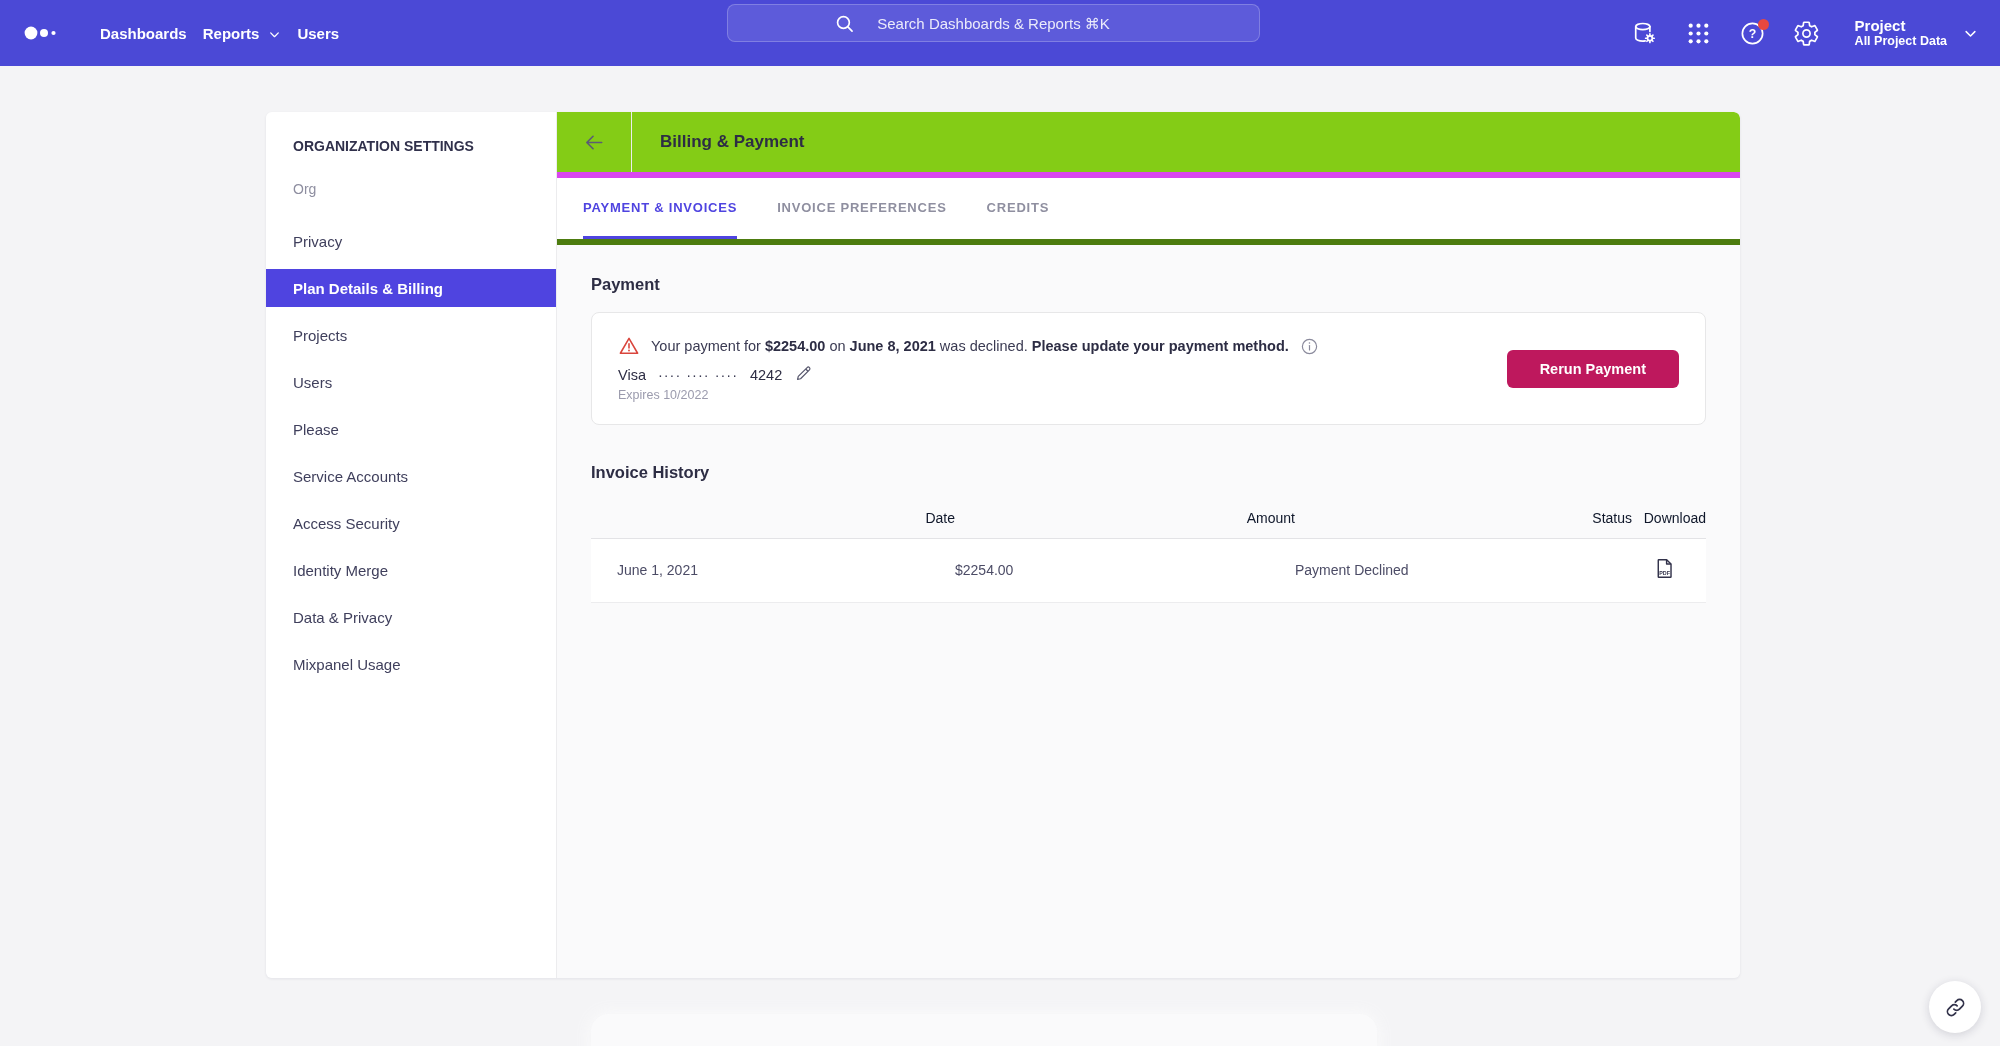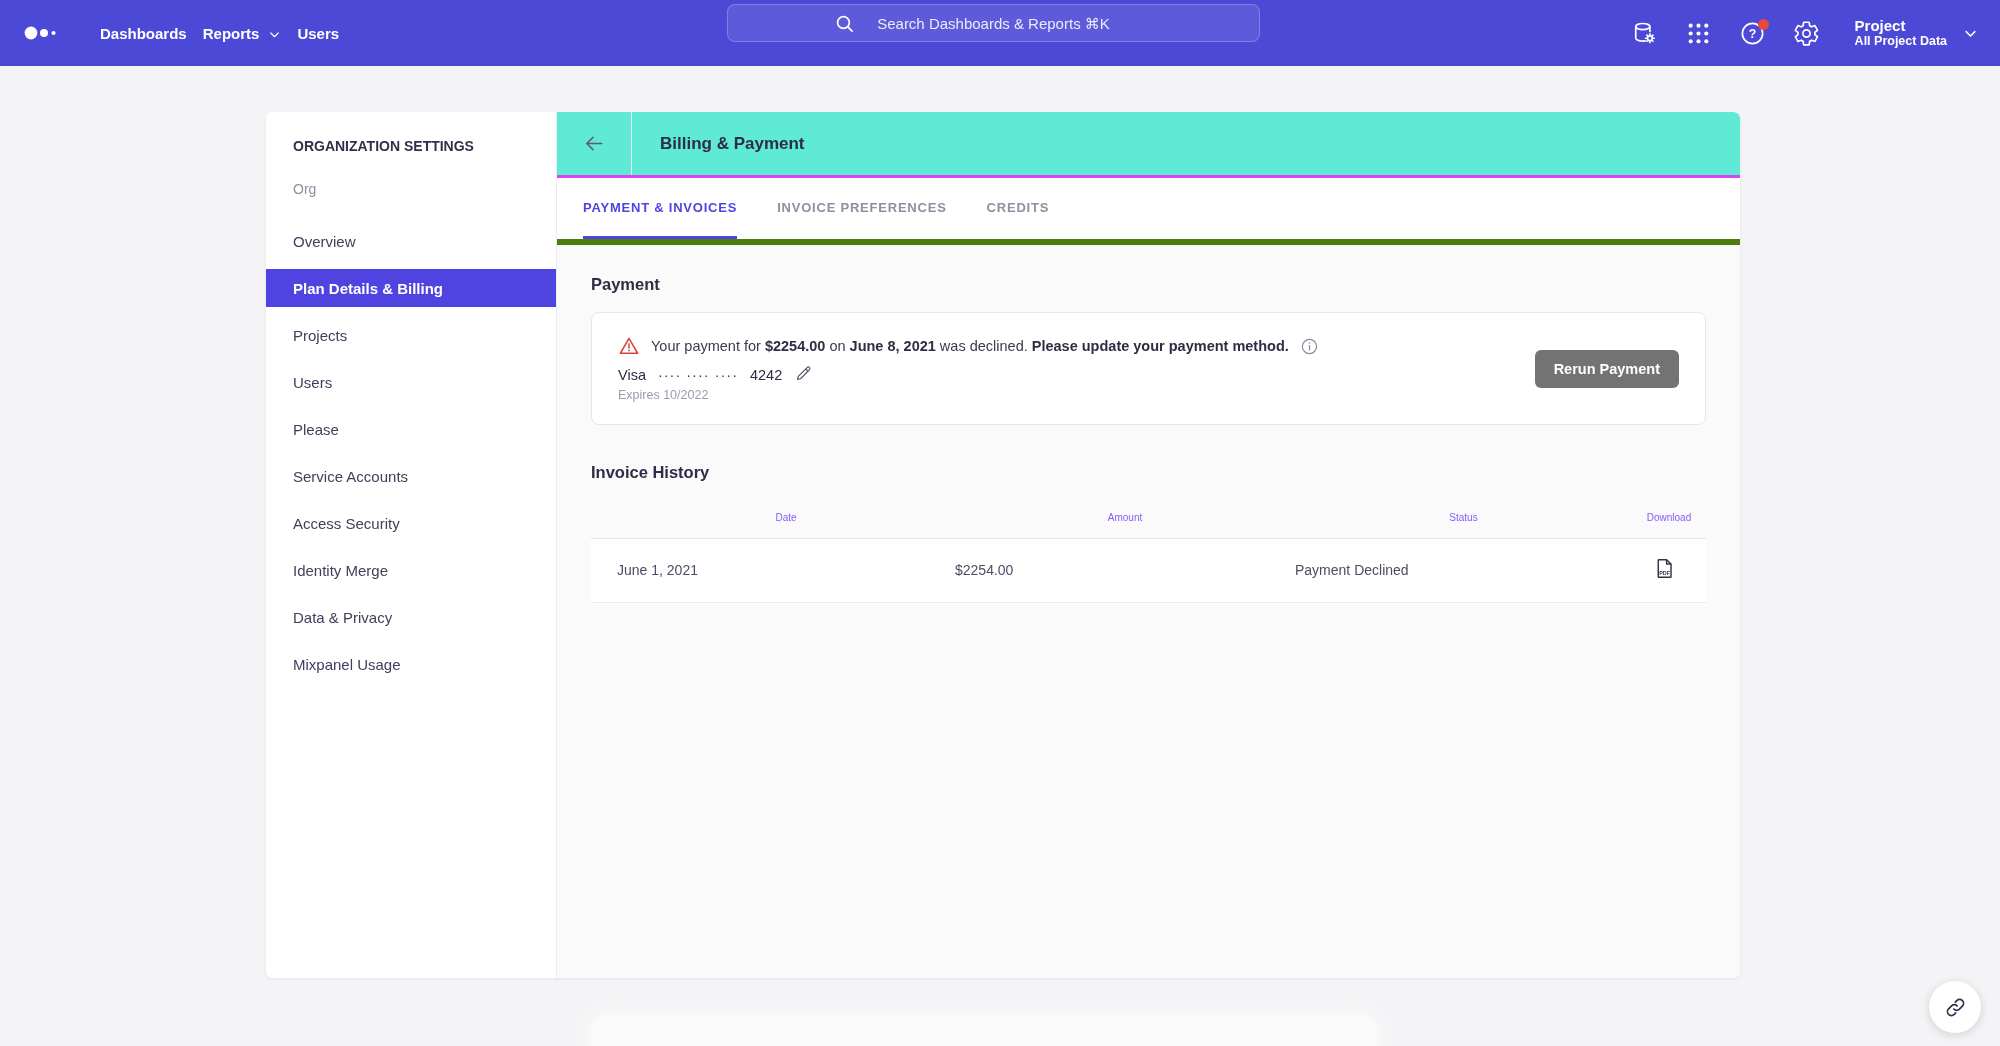--- a/index.html
+++ b/index.html
@@ -39,47 +39,47 @@
              border-radius:6px 0 0 6px; padding-top:24px; flex-shrink:0; }
   .sidebar-head { padding-left:27px; }
   .sidebar-title { font-size:14px; font-weight:700; color:#30304b; line-height:20px; }
   .sidebar-org { font-size:14px; color:#8e8ea0; margin-top:24px; line-height:18px; }
   .sidebar-list { list-style:none; margin-top:24px; }
   .sidebar-item { height:38px; display:flex; align-items:center; padding-left:27px;
                   font-size:15px; color:#3f3f5c; margin-bottom:9px; cursor:pointer; }
   .sidebar-item.active { background:#4f44e0; color:#fff; font-weight:700; }
 
   .main { flex:1; background:#fafafb; border-radius:0 6px 6px 0; display:flex; flex-direction:column; overflow:hidden; }
-  .main-header { height:66px; background:#5eead4; border-bottom:3px solid #d946ef; display:flex; align-items:stretch;
+  .main-header { height:66px; background:#84cc16; border-bottom:6px solid #d946ef; display:flex; align-items:stretch;
                  border-radius:0 6px 0 0; flex-shrink:0; }
   .back-zone { width:75px; border-right:1px solid #ececee; display:flex; align-items:center; justify-content:center; cursor:pointer; }
   .main-title { display:flex; align-items:center; padding-left:28px; font-size:17px; font-weight:700; color:#2d2d44; }
 
   .tabs { height:67px; background:#fff; border-bottom:6px solid #4d7c0f; display:flex; padding:0 26px; gap:40px; flex-shrink:0; }
   .tab { display:flex; align-items:center; font-size:13px; font-weight:700; letter-spacing:0.06em;
          color:#8f8fa0; border-bottom:3px solid transparent; cursor:pointer; }
   .tab.active { color:#4f44e0; border-bottom-color:#4f44e0; }
 
   .content { flex:1; padding:30px 34px; }
   .section-heading { font-size:16.5px; font-weight:700; color:#2d2d44; }
 
   .payment-box { margin-top:18px; background:#fff; border:1px solid #e7e7e8; border-radius:8px;
                  padding:22px 26px; display:flex; align-items:center; justify-content:space-between; }
   .alert-line { display:flex; align-items:center; gap:11px; font-size:14.5px; color:#3a3a52; }
   .alert-line b { color:#2d2d44; }
   .visa-line { display:flex; align-items:flex-end; gap:12px; margin-top:7px; font-size:14.5px; color:#2d2d44; }
   .visa-dots { letter-spacing:1px; color:#3a3a52; }
   .edit-icon { cursor:pointer; display:flex; }
   .expires { margin-top:5px; font-size:12.5px; color:#9b9bad; }
-  .rerun-btn { background:#737373; color:#fff; border:none; border-radius:6px; height:38px; padding:0 19px;
+  .rerun-btn { background:#be185d; color:#fff; border:none; border-radius:6px; height:38px; padding:0 33px;
                font-size:14.5px; font-weight:700; cursor:pointer; font-family:inherit; flex-shrink:0; }
 
   .invoice-section { margin-top:38px; }
   table.invoices { width:100%; border-collapse:collapse; margin-top:16px; table-layout:fixed; }
-  .invoices th { font-size:10px; font-weight:400; color:#8b5cf6; text-align:center; height:40px;
+  .invoices th { font-size:14px; font-weight:400; color:#0f172a; text-align:right; height:40px;
                  border-bottom:1px solid #e3e3e6; vertical-align:middle; }
   .invoices td { background:#fff; font-size:14px; color:#4c4c66; height:64px; vertical-align:middle;
                  border-bottom:1px solid #ececee; }
   .col-pad { padding-left:26px; }
   .col-dl  { text-align:right; }
   .dl-cell { padding-right:30px; }
   .pdf-btn { display:inline-flex; cursor:pointer; }
 
   
   .ghost-bar { position:absolute; left:591px; top:1014px; width:786px; height:70px; border-radius:18px;
@@ -171,21 +171,21 @@
 </div>
 
 <div class="card">
 
   <div class="sidebar">
     <div class="sidebar-head">
       <div class="sidebar-title">ORGANIZATION SETTINGS</div>
       <div class="sidebar-org">Org</div>
     </div>
     <ul class="sidebar-list">
-      <li class="sidebar-item">Overview</li>
+      <li class="sidebar-item">Privacy</li>
       <li class="sidebar-item active">Plan Details &amp; Billing</li>
       <li class="sidebar-item">Projects</li>
       <li class="sidebar-item">Users</li>
       <li class="sidebar-item">Please</li>
       <li class="sidebar-item">Service Accounts</li>
       <li class="sidebar-item">Access Security</li>
       <li class="sidebar-item">Identity Merge</li>
       <li class="sidebar-item">Data &amp; Privacy</li>
       <li class="sidebar-item">Mixpanel Usage</li>
     </ul>

